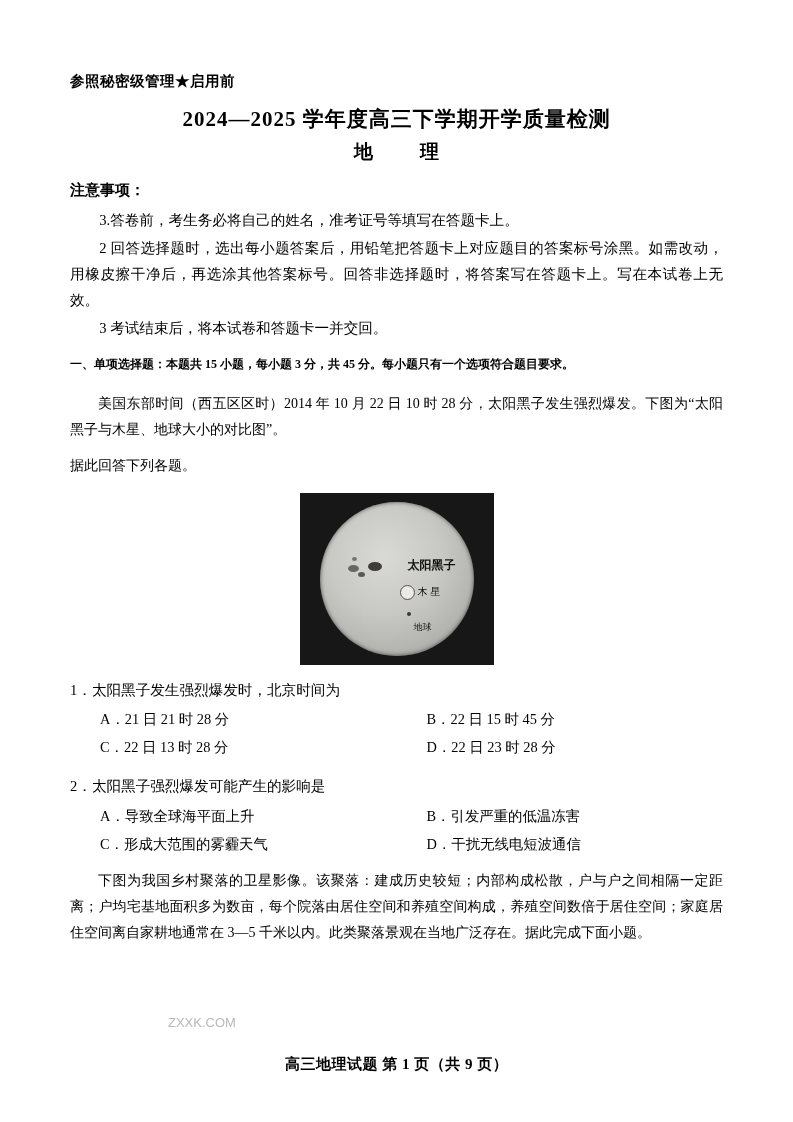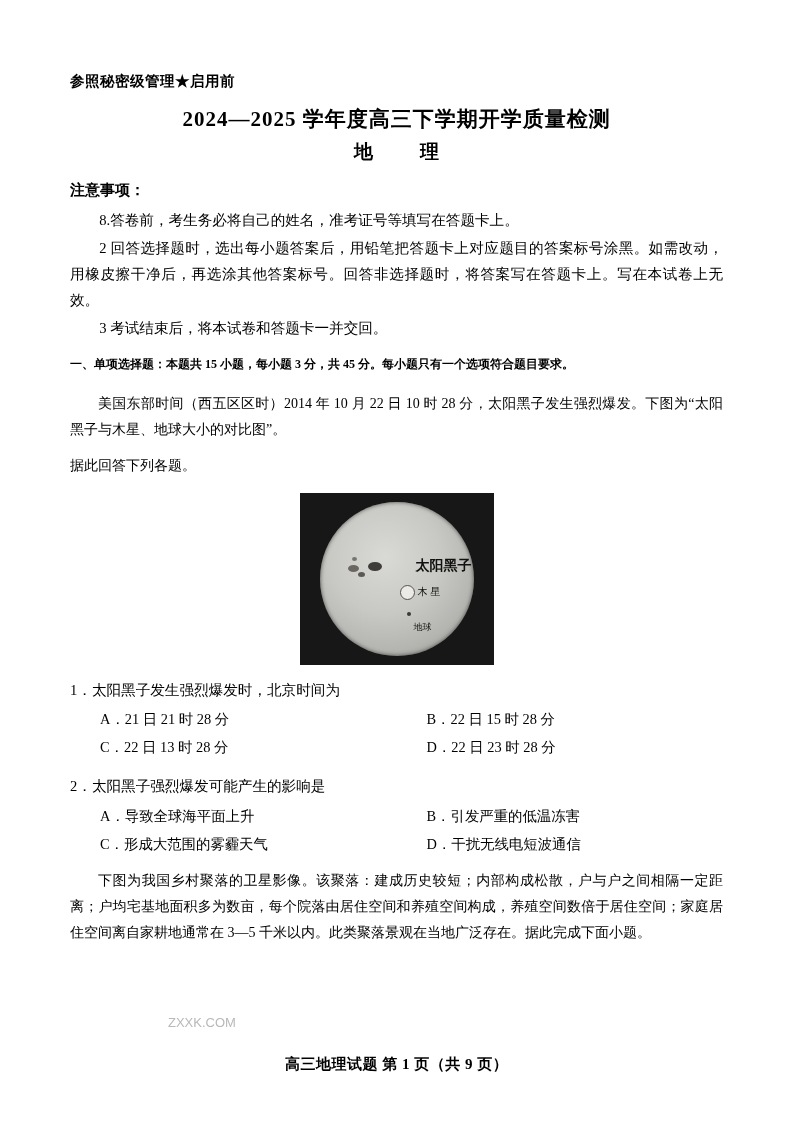--- a/index.html
+++ b/index.html
@@ -110,21 +110,21 @@
   .spot.s2 { width: 7px;  height: 5px; left: 58px; top: 79px; background:#5c5954; }
   .spot.s3 { width: 5px;  height: 4px; left: 52px; top: 64px; background:#77746d; }
   .spot.s4 { width: 14px; height: 9px; left: 68px; top: 69px; background:#3f3d3a; }
   .label {
     position: absolute;
     color: #ffffff;
     font-size: 9.5px;
     font-family: "Liberation Sans", sans-serif;
     white-space: nowrap;
   }
-  .lbl-sunspot { left: 116px; top: 64px; color:#111; font-weight:bold; font-size:14px;}
+  .lbl-sunspot { left: 108px; top: 64px; color:#111; font-weight:bold; font-size:12px;}
   .lbl-jupiter { left: 118px; top: 92px; color:#111; font-size:10px;}
   .lbl-earth   { left: 114px; top: 128px; color:#111; font-size:9px;}
   .jupiter-dot {
     position: absolute;
     left: 100px; top: 92px;
     width: 13px; height: 13px;
     border-radius: 50%;
     background: #eceae6;
     border: 1px solid #55524e;
   }
@@ -177,21 +177,21 @@
 
 <div class="page">
 
   <div class="secret-line">参照秘密级管理★启用前</div>
 
   <h1 class="doc-title">2024—2025 学年度高三下学期开学质量检测</h1>
   <h2 class="doc-subject">地　理</h2>
 
   <div class="notice-head">注意事项：</div>
 
-  <p class="body-text indent2">8.答卷前，考生务必将自己的姓名，准考证号等填写在答题卡上。</p>
+  <p class="body-text indent2">3.答卷前，考生务必将自己的姓名，准考证号等填写在答题卡上。</p>
   <p class="body-text indent2">2 回答选择题时，选出每小题答案后，用铅笔把答题卡上对应题目的答案标号涂黑。如需改动，用橡皮擦干净后，再选涂其他答案标号。回答非选择题时，将答案写在答题卡上。写在本试卷上无效。</p>
   <p class="body-text indent2">3 考试结束后，将本试卷和答题卡一并交回。</p>
 
   <div class="section-head">一、单项选择题：本题共 15 小题，每小题 3 分，共 45 分。每小题只有一个选项符合题目要求。</div>
 
   <p class="passage">美国东部时间（西五区区时）2014 年 10 月 22 日 10 时 28 分，太阳黑子发生强烈爆发。下图为“太阳黑子与木星、地球大小的对比图”。</p>
   <p class="passage noindent">据此回答下列各题。</p>
 
   <div class="figure-wrap">
     <div class="figure">
@@ -206,21 +206,21 @@
       <div class="label lbl-jupiter">木 星</div>
       <div class="label lbl-earth">地球</div>
     </div>
   </div>
 
   <div class="q-item">
     <span class="q-num">1．</span><span>太阳黑子发生强烈爆发时，北京时间为</span>
   </div>
   <div class="options">
     <div class="opt">A．21 日 21 时 28 分</div>
-    <div class="opt">B．22 日 15 时 28 分</div>
+    <div class="opt">B．22 日 15 时 45 分</div>
     <div class="opt">C．22 日 13 时 28 分</div>
     <div class="opt">D．22 日 23 时 28 分</div>
   </div>
 
   <div class="q-item">
     <span class="q-num">2．</span><span>太阳黑子强烈爆发可能产生的影响是</span>
   </div>
   <div class="options">
     <div class="opt">A．导致全球海平面上升</div>
     <div class="opt">B．引发严重的低温冻害</div>

